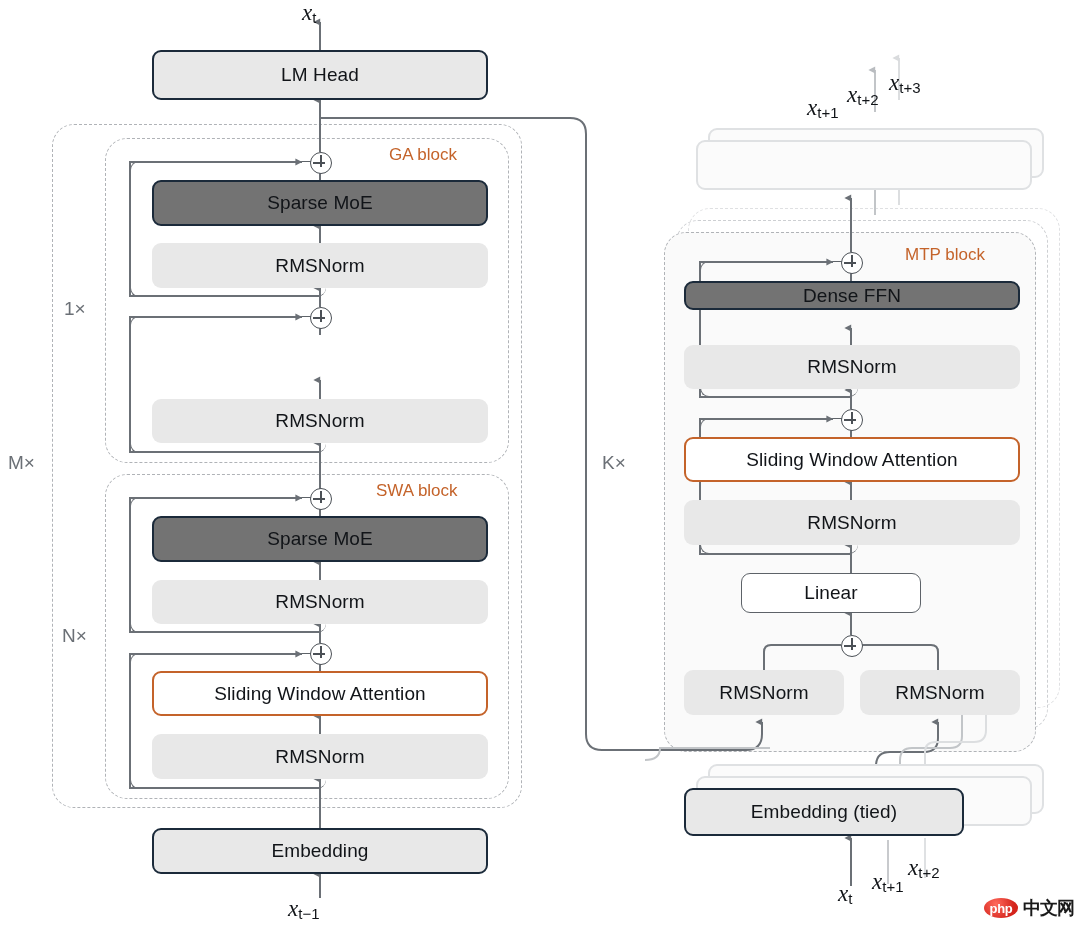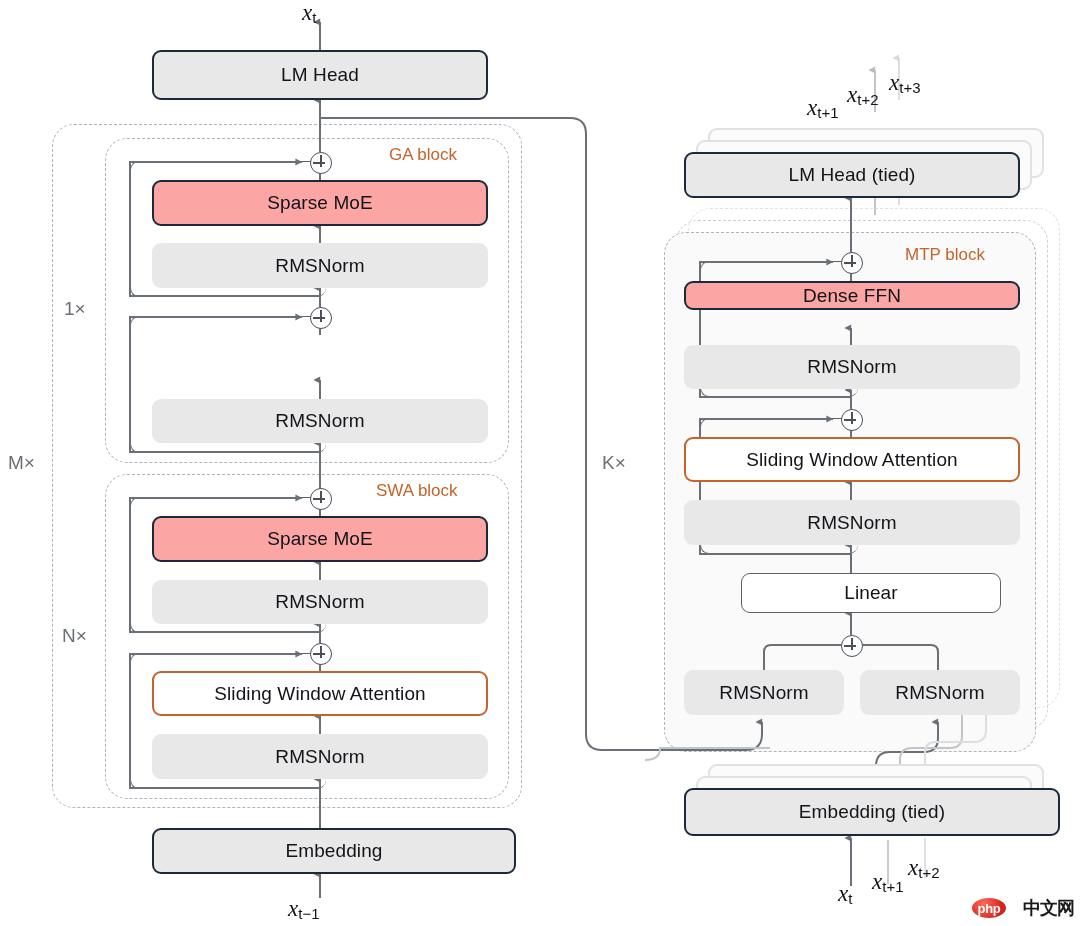--- a/index.html
+++ b/index.html
@@ -24,21 +24,21 @@
     letter-spacing:.1px;
     white-space:nowrap;
     z-index:6;
   }
   .node.dark{          
     border:2.2px solid #1b2a3a;
     background:#e8e8e8;
   }
   .node.darkwhite{     
     border:2.2px solid #1b2a3a;
-    background:#fca5a5;
+    background:#737373;
   }
   .node.orange{        
     border:2px solid #c4632a;
     background:#ffffff;
   }
   .node.gray{          
     border:none;
     background:#e8e8e8;
   }
   .node.plain{         
@@ -129,21 +129,21 @@
     vertical-align:baseline;
     position:relative;top:3px;left:0px;
   }
 
   
   #wires{position:absolute;left:0;top:0;width:1080px;height:926px;z-index:4;}
 
   
   #watermark{
     position:absolute;right:6px;bottom:6px;
-    display:flex;align-items:center;gap:17px;
+    display:flex;align-items:center;gap:5px;
     z-index:20;
   }
   #wm-php{
     display:inline-flex;align-items:center;justify-content:center;
     width:34px;height:20px;border-radius:50%;
     background:radial-gradient(circle at 35% 30%,#ff6a5c,#d4241c 70%);
     color:#ffffff;font-size:13px;font-weight:bold;
     font-family:"Liberation Sans",sans-serif;
     letter-spacing:-.3px;
   }
@@ -309,42 +309,39 @@
     <span>RMSNorm</span>
   </div>
   <div class="plus" style="left:310px;top:643px;"></div>
   <div class="node orange" style="left:152px;top:671px;width:336px;height:45px;">
     <span>Sliding Window Attention</span>
   </div>
   <div class="node gray" style="left:152px;top:734px;width:336px;height:45px;">
     <span>RMSNorm</span>
   </div>
 
-  <div class="node dark" style="left:152px;top:828px;width:364px;height:46px;">
+  <div class="node dark" style="left:152px;top:828px;width:336px;height:46px;">
     <span>Embedding</span>
   </div>
   <div class="tok" style="left:288px;top:896px;">
     <span>x</span><sub>t−1</sub>
   </div>
 
   <div class="tok" style="left:807px;top:95px;">
     <span>x</span><sub>t+1</sub>
   </div>
   <div class="tok" style="left:847px;top:82px;">
     <span>x</span><sub>t+2</sub>
   </div>
   <div class="tok" style="left:889px;top:70px;">
     <span>x</span><sub>t+3</sub>
   </div>
 
   <div class="ghost g2" style="left:708px;top:128px;width:336px;height:50px;"></div>
   <div class="ghost g2" style="left:696px;top:140px;width:336px;height:50px;"></div>
-  <div class="node dark" style="left:684px;top:152px;width:336px;height:46px;">
-    <span>LM Head (tied)</span>
-  </div>
 
   <div class="dashed fainter" style="left:688px;top:208px;width:372px;height:500px;"></div>
   <div class="dashed faint" style="left:676px;top:220px;width:372px;height:510px;"></div>
   <div class="dashed fill" style="left:664px;top:232px;width:372px;height:520px;"></div>
 
   <div class="blocklabel" style="left:905px;top:245px;">MTP block</div>
   <div class="rep" style="left:602px;top:452px;">K×</div>
 
   <div class="resid" style="left:700px;top:261px;width:158px;height:136px;"></div>
   <div class="resid" style="left:700px;top:418px;width:158px;height:136px;"></div>
@@ -357,36 +354,36 @@
     <span>RMSNorm</span>
   </div>
   <div class="plus" style="left:841px;top:409px;"></div>
   <div class="node orange" style="left:684px;top:437px;width:336px;height:45px;">
     <span>Sliding Window Attention</span>
   </div>
   <div class="node gray" style="left:684px;top:500px;width:336px;height:45px;">
     <span>RMSNorm</span>
   </div>
 
-  <div class="node plain" style="left:741px;top:573px;width:260px;height:40px;">
+  <div class="node plain" style="left:741px;top:573px;width:180px;height:40px;">
     <span>Linear</span>
   </div>
 
   <div class="plus" style="left:841px;top:635px;"></div>
 
   <div class="node gray" style="left:684px;top:670px;width:160px;height:45px;">
     <span>RMSNorm</span>
   </div>
   <div class="node gray" style="left:860px;top:670px;width:160px;height:45px;">
     <span>RMSNorm</span>
   </div>
 
   <div class="ghost g2" style="left:708px;top:764px;width:336px;height:50px;"></div>
   <div class="ghost g2" style="left:696px;top:776px;width:336px;height:50px;"></div>
-  <div class="node dark" style="left:684px;top:788px;width:376px;height:48px;">
+  <div class="node dark" style="left:684px;top:788px;width:280px;height:48px;">
     <span>Embedding (tied)</span>
   </div>
 
   <div class="tok" style="left:838px;top:881px;">
     <span>x</span><sub>t</sub>
   </div>
   <div class="tok" style="left:872px;top:869px;">
     <span>x</span><sub>t+1</sub>
   </div>
   <div class="tok" style="left:908px;top:855px;">

